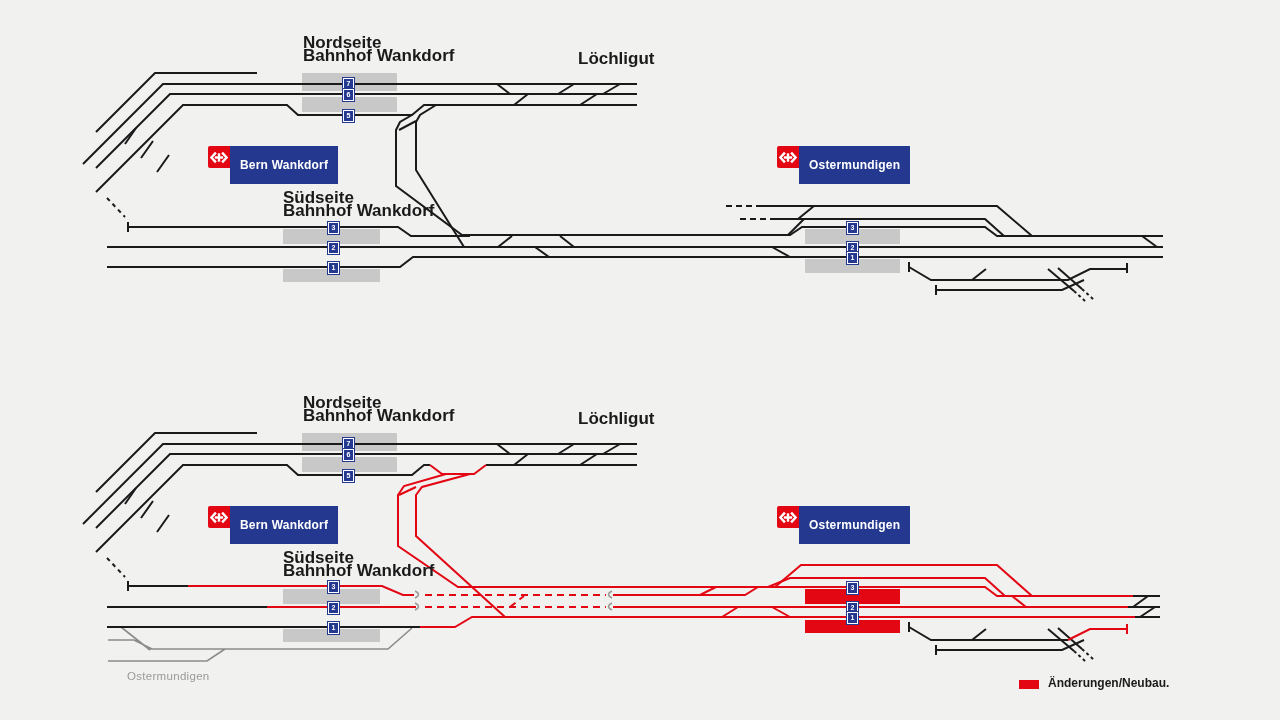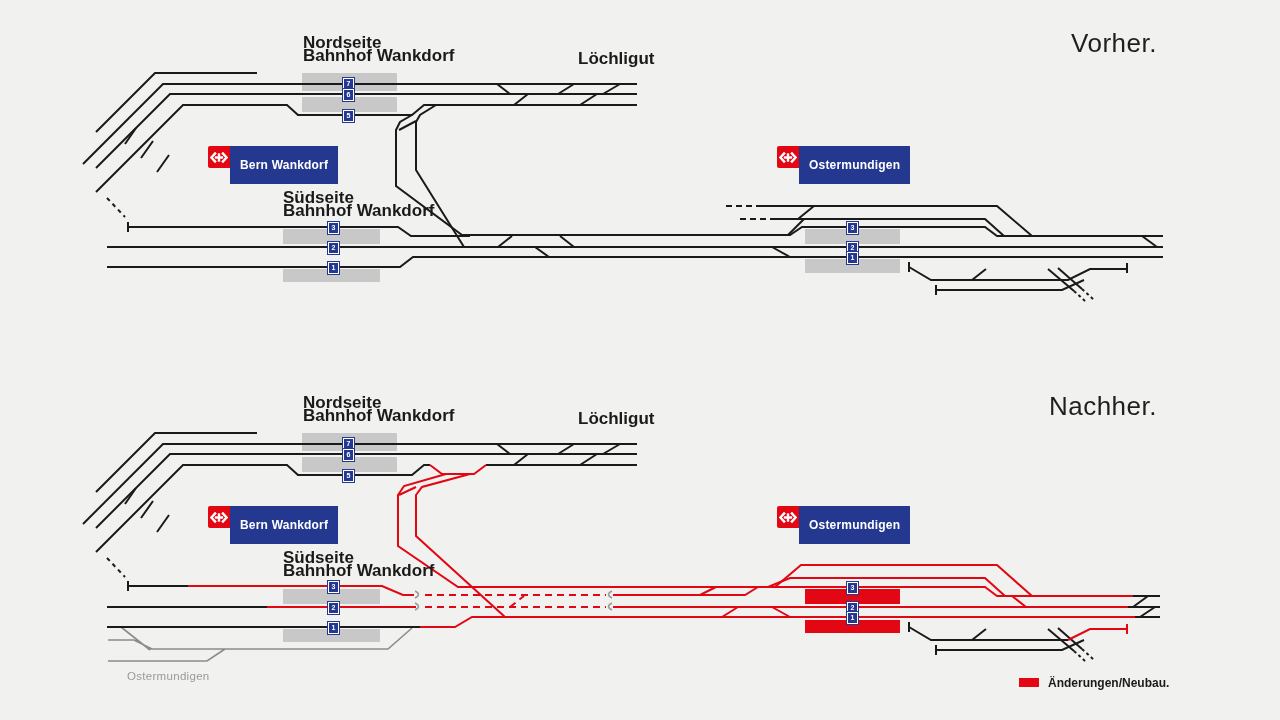--- a/index.html
+++ b/index.html
@@ -8,21 +8,21 @@
   svg.tracks{position:absolute;left:0;top:0;}
   .lbl{position:absolute;font-size:17px;font-weight:bold;color:#1a1a1a;line-height:12.5px;white-space:pre;}
   .title{position:absolute;font-size:26px;font-weight:300;color:#1f1f1f;text-align:right;width:160px;letter-spacing:.5px;}
   .sign{position:absolute;display:flex;height:38px;}
   .sign .logo{width:22px;height:22px;background:#e30613;display:flex;align-items:center;justify-content:center;border-radius:2px 0 0 2px;}
   .sign .name{background:#24388f;color:#fff;font-size:12px;font-weight:bold;display:flex;align-items:center;justify-content:center;padding:0 10px;letter-spacing:.2px;}
   .pmarker{position:absolute;width:9px;height:10px;background:#24388f;border:1px solid #ffffff;
            box-shadow:0 0 0 1px #24388f;color:#fff;font-size:7px;font-weight:bold;
            display:flex;align-items:center;justify-content:center;line-height:8px;}
   .yardlbl{position:absolute;font-size:11.5px;color:#9a9a9a;letter-spacing:.3px;}
-  .legend{position:absolute;left:993px;top:676px;display:flex;padding-left:26px;}
+  .legend{position:absolute;left:993px;top:676px;display:flex;align-items:center;padding-left:26px;}
   .legend .swatch{width:20px;height:9px;background:#e30613;margin-right:9px;margin-top:2px;}
   .legend .ltext{font-size:12px;font-weight:bold;color:#1a1a1a;}
 </style>
 </head>
 <body>
 
 <div class="canvas">
 
   <svg class="tracks" width="1280" height="720" viewBox="0 0 1280 720">
 
@@ -123,21 +123,20 @@
 
       <g stroke="#9a9a9a" stroke-width="1.5" fill="none">
         <path d="M415,591 q7,3.5 0,7"></path>
         <path d="M415,603 q7,3.5 0,7"></path>
         <path d="M612,591 q-7,3.5 0,7"></path>
         <path d="M612,603 q-7,3.5 0,7"></path>
       </g>
     </g>
   </svg>
 
-  <div class="title" style="left:997px;top:28px;">Vorher.</div>
 
   <div class="lbl" style="left:303px;top:37px;"><span>Nordseite</span><br><span>Bahnhof Wankdorf</span></div>
   <div class="lbl" style="left:578px;top:53px;">Löchligut</div>
   <div class="lbl" style="left:283px;top:192px;"><span>Südseite</span><br><span>Bahnhof Wankdorf</span></div>
 
   <div class="sign" style="left:208px;top:146px;">
     <div class="logo">
       <svg width="18" height="13" viewBox="0 0 52 36">
           <g fill="none" stroke="#fff" stroke-width="7">
             <path d="M17,4 L4,18 L17,32"></path>
@@ -171,21 +170,20 @@
   <div class="pmarker" style="left:343px;top:78px;">7</div>
   <div class="pmarker" style="left:343px;top:89px;">6</div>
   <div class="pmarker" style="left:343px;top:110px;">5</div>
   <div class="pmarker" style="left:328px;top:222px;">3</div>
   <div class="pmarker" style="left:328px;top:242px;">2</div>
   <div class="pmarker" style="left:328px;top:262px;">1</div>
   <div class="pmarker" style="left:847px;top:222px;">3</div>
   <div class="pmarker" style="left:847px;top:242px;">2</div>
   <div class="pmarker" style="left:847px;top:252px;">1</div>
 
-  <div class="title" style="left:997px;top:391px;">Nachher.</div>
 
   <div class="lbl" style="left:303px;top:397px;"><span>Nordseite</span><br><span>Bahnhof Wankdorf</span></div>
   <div class="lbl" style="left:578px;top:413px;">Löchligut</div>
   <div class="lbl" style="left:283px;top:552px;"><span>Südseite</span><br><span>Bahnhof Wankdorf</span></div>
   <div class="yardlbl" style="left:127px;top:670px;">Ostermundigen</div>
 
   <div class="sign" style="left:208px;top:506px;">
     <div class="logo">
       <svg width="18" height="13" viewBox="0 0 52 36">
           <g fill="none" stroke="#fff" stroke-width="7">

